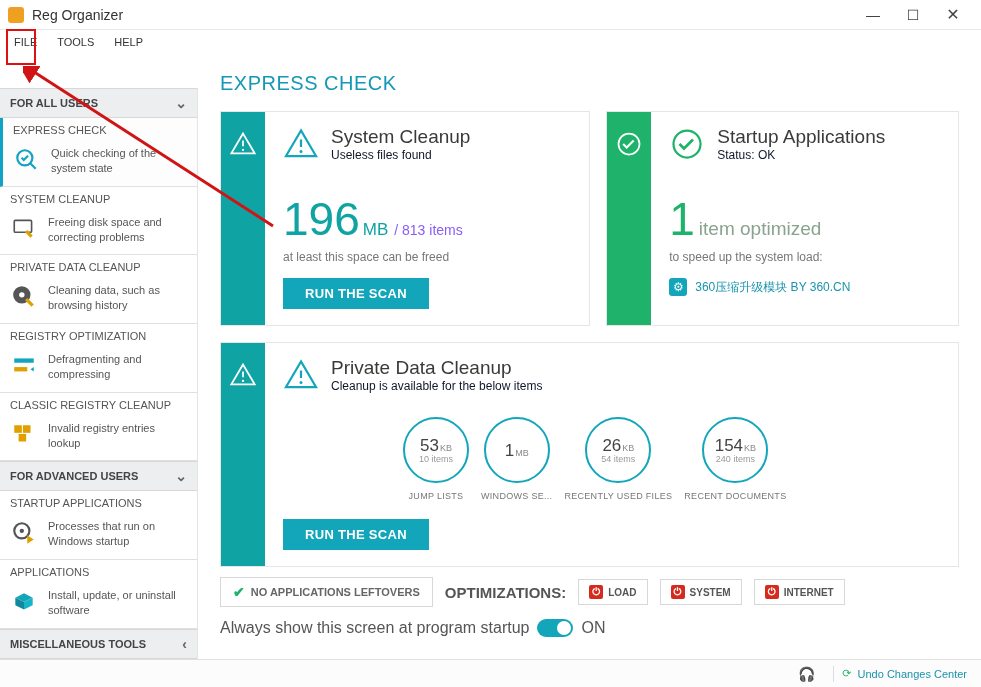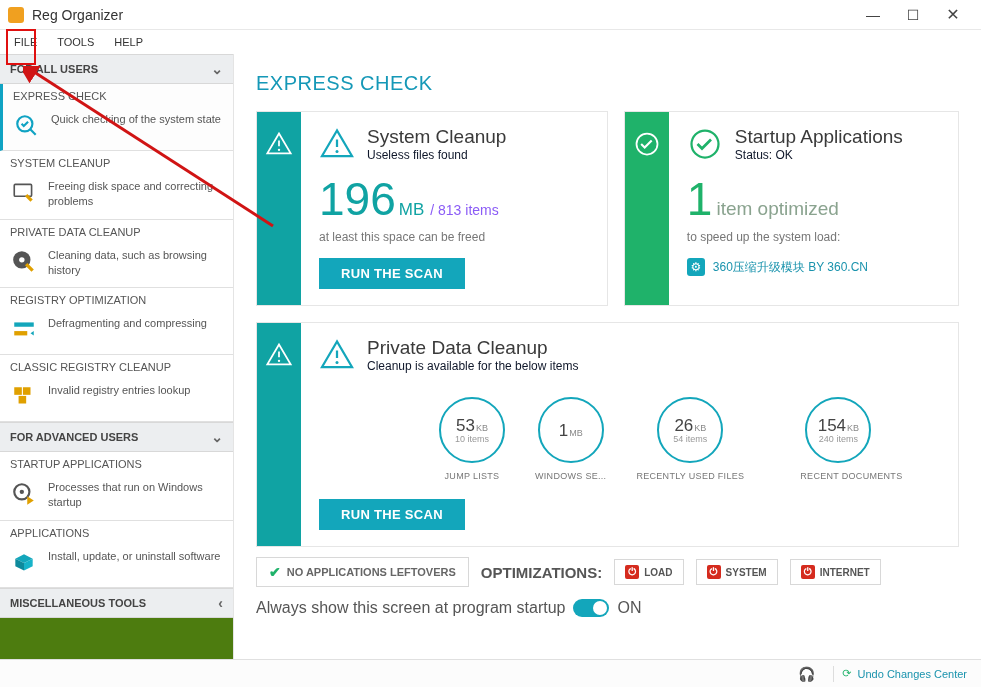--- a/index.html
+++ b/index.html
@@ -14,21 +14,21 @@
 
 
 .menubar { height: 24px; display: flex; align-items: center; padding: 0 4px; font-size: 11px; color: #333; }
 .menubar .menu-item { padding: 3px 10px; }
 .file-highlight { border: 2px solid #e01010; position: absolute; left: 6px; top: 29px; width: 30px; height: 36px; pointer-events: none; z-index: 10; }
 
 
 .layout { display: flex; height: calc(100% - 30px - 24px - 28px); }
 
 
-.sidebar { width: 234px; border-right: 1px solid #e4e4e4; background: #4d7c0f; overflow-y: auto; }
+.sidebar { width: 198px; border-right: 1px solid #e4e4e4; background: #6d28d9; overflow-y: auto; margin-top: 34px; }
 .side-header { background: #eceef0; border: 1px solid #d8d8d8; border-left: none; border-right: none; padding: 6px 10px; font-size: 11px; font-weight: 600; color: #444; display: flex; justify-content: space-between; align-items: center; }
 .side-header .chev { font-size: 14px; color: #666; }
 .side-section { border-bottom: 1px solid #e0e0e0; background: #fff; }
 .side-title { font-size: 11px; color: #555; padding: 6px 10px 4px; text-transform: uppercase; }
 .side-item { display: flex; align-items: flex-start; padding: 6px 10px 10px; }
 .side-item .ico { width: 28px; height: 28px; margin-right: 10px; flex-shrink: 0; display:flex; align-items:center; justify-content:center; }
 .side-item .desc { font-size: 11px; color: #555; line-height: 1.35; }
 .side-section.active { border-left: 3px solid #10a3c3; background:#fdfdfd; }
 
 
@@ -40,34 +40,34 @@
 .card .accent { width: 44px; display: flex; align-items: flex-start; justify-content: center; padding-top: 18px; }
 .card .body { flex: 1; padding: 14px 18px 16px; }
 .accent.teal { background: #10a3a3; }
 .accent.green { background: #1fb26a; }
 
 .card-title { font-size: 19px; font-weight: 300; color: #3a3a3a; }
 .card-sub { font-size: 12px; color: #0f172a; margin-bottom: 14px; }
 
 .big-num { display: flex; align-items: baseline; color: #10a3a3; margin-bottom: 8px; }
 .big-num.green { color: #1fb26a; }
-.big-num .n { font-size: 46px; font-weight: 300; line-height: 1; }
+.big-num .n { font-size: 46px; font-weight: 300; line-height: 1; margin-top: 20px; }
 .big-num .unit { font-size: 17px; margin-left: 3px; margin-right: 6px; }
 .big-num .rest { font-size: 14px; color: #8b5cf6; font-weight: 300; }
 .big-num.green .rest { color: #8aa38f; font-size: 19px; }
 
 .note { font-size: 12px; color: #777; margin-bottom: 14px; }
 .btn-scan { background: #13a6bb; color: #fff; border: none; font-size: 13px; font-weight: 600; padding: 8px 22px; letter-spacing: .3px; }
 
 .opt-chip { display: flex; align-items: center; color: #1a93ad; font-size: 12px; margin-top: 6px; }
 .opt-chip .gear { width: 18px; height: 18px; background: #13a6bb; border-radius: 3px; margin-right: 8px; display:flex;align-items:center;justify-content:center;color:#fff;font-size:12px; }
 
 
 .card.wide { width: 100%; }
-.circles { display: flex; gap: 30px; margin: 10px 0 18px 120px; }
+.circles { display: flex; gap: 12px; margin: 10px 0 18px 120px; }
 .circ { text-align: center; }
 .circ .ring { width: 66px; height: 66px; border: 2px solid #13a6bb; border-radius: 50%; display: flex; flex-direction: column; align-items: center; justify-content: center; margin: 0 auto 8px; }
 .circ .cval { font-size: 17px; color: #444; font-weight: 400; }
 .circ .cunit { font-size: 9px; color: #888; margin-left: 1px; }
 .circ .citems { font-size: 9px; color: #999; margin-top: -2px; }
 .circ .clbl { font-size: 9px; color: #777; letter-spacing: .3px; }
 
 
 .bottom-strip { display: flex; align-items: center; gap: 12px; margin-top: 10px; }
 .chip { border: 1px solid #d8d8d8; padding: 6px 12px; font-size: 11px; font-weight: 600; color: #666; display: inline-flex; align-items: center; background:#fff; }
@@ -342,21 +342,21 @@
                 <div><span class="cval">26</span><span class="cunit">KB</span></div>
                 <div class="citems">54 items</div>
               </div>
             <div class="clbl" style="white-space:pre-line;">RECENTLY USED FILES</div>
           </div>
           <div class="circ">
             <div class="ring">
                 <div><span class="cval">154</span><span class="cunit">KB</span></div>
                 <div class="citems">240 items</div>
               </div>
-            <div class="clbl" style="white-space:pre-line;margin-left:26px;">RECENT DOCUMENTS</div>
+            <div class="clbl" style="white-space:pre-line;">RECENT DOCUMENTS</div>
           </div>
         </div>
         <button class="btn-scan">RUN THE SCAN</button>
       </div>
     </div>
 
     <div class="bottom-strip">
       <div class="chip">
         <span class="ok-ico">✔</span>
         <span>NO APPLICATIONS LEFTOVERS</span>

